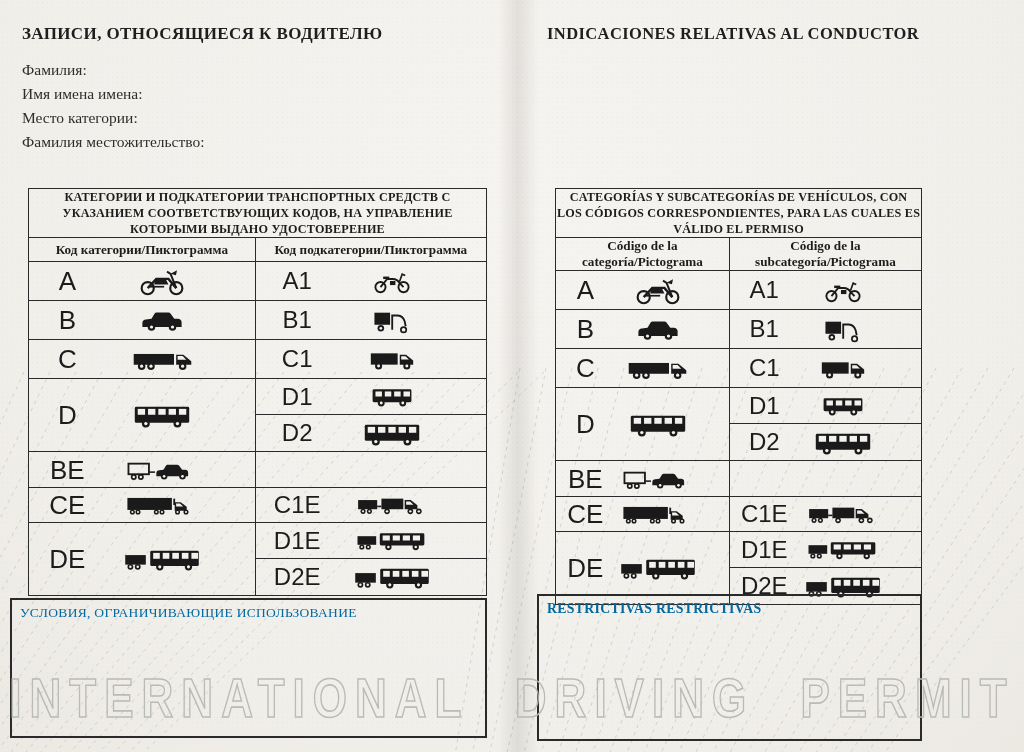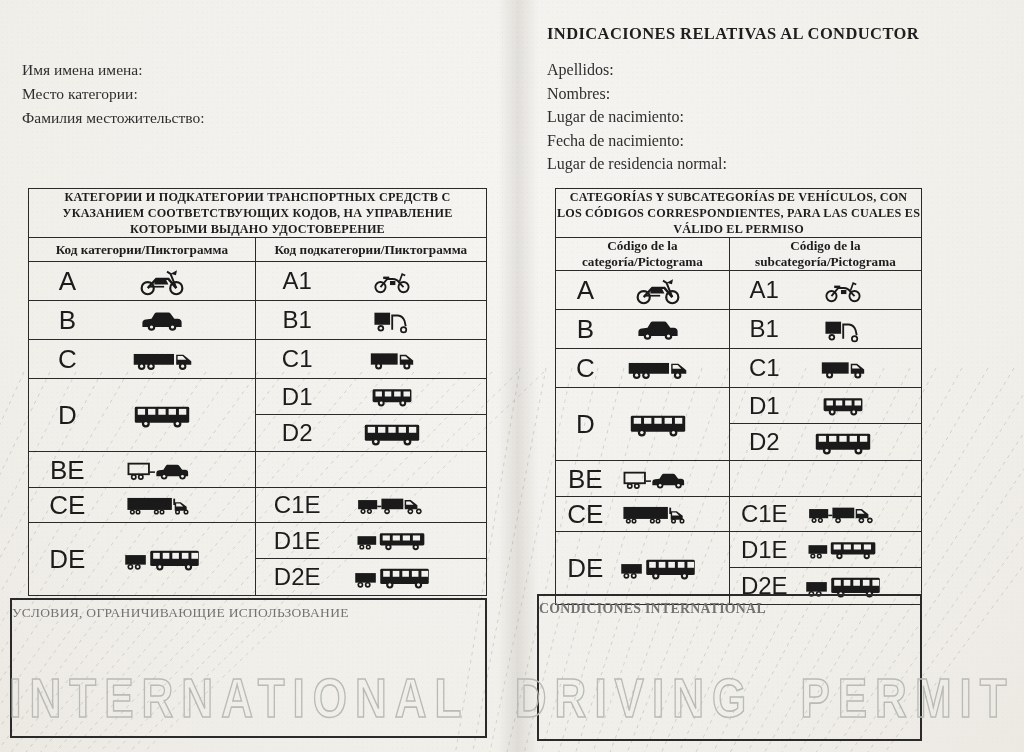--- a/index.html
+++ b/index.html
@@ -60,21 +60,21 @@
   .vcell.sub .vicon{width:46%;}
   .vicon svg{display:block;}
 
   .conditions{
     position:absolute;left:0;right:0;border:2.2px solid #2a2a2a;
     background:transparent;
   }
   .page.left  .conditions{top:598px;height:136px;}
   .page.right .conditions{top:594px;height:143px;}
   .conditions-label{
-    display:block;padding:5px 0;font-size:13.5px;color:#737373;letter-spacing:.3px;
+    display:block;padding:5px 8px;font-size:13.5px;color:#0369a1;letter-spacing:.3px;
   }
   .page.right .conditions-label{font-weight:bold;font-size:13.8px;}
 
   .watermark{
     position:absolute;top:666px;left:50%;transform:translateX(-50%) scaleY(1.28);
     transform-origin:center top;white-space:nowrap;
     font-family:"Liberation Sans", sans-serif;font-weight:bold;
     font-size:44px;letter-spacing:8px;word-spacing:26px;
     color:transparent;-webkit-text-stroke:1.3px #b6bab1;
     opacity:.95;pointer-events:none;
@@ -133,21 +133,23 @@
     <line x1="1040" y1="368" x2="330" y2="1500" stroke="#a9a9ad" stroke-width="0.8" stroke-dasharray="3.5 4.5" opacity="0.5"></line>
     <line x1="1066" y1="368" x2="330" y2="1500" stroke="#9aa79b" stroke-width="0.8" stroke-dasharray="3.5 4.5" opacity="0.5"></line>
     <line x1="1092" y1="368" x2="330" y2="1500" stroke="#9aa79b" stroke-width="0.8" stroke-dasharray="3.5 4.5" opacity="0.5"></line>
     <line x1="1118" y1="368" x2="330" y2="1500" stroke="#a9a9ad" stroke-width="0.8" stroke-dasharray="3.5 4.5" opacity="0.5"></line>
     <line x1="1144" y1="368" x2="330" y2="1500" stroke="#9aa79b" stroke-width="0.8" stroke-dasharray="3.5 4.5" opacity="0.5"></line>
     <line x1="1170" y1="368" x2="330" y2="1500" stroke="#9aa79b" stroke-width="0.8" stroke-dasharray="3.5 4.5" opacity="0.5"></line>
   </svg>
 <div class="fold"></div>
 
 <section class="page left">
+  <h1 class="page-title">ЗАПИСИ, ОТНОСЯЩИЕСЯ К ВОДИТЕЛЮ</h1>
   <div class="fields">
+      <div class="field-line">Фамилия:</div>
       <div class="field-line">Имя имена имена:</div>
       <div class="field-line">Место категории:</div>
       <div class="field-line">Фамилия местожительство:</div>
     </div>
   <div class="cat-table">
       <table class="vt">
       <colgroup>
           <col class="c1">
           <col class="c2">
         </colgroup>
@@ -476,27 +478,20 @@
         </tbody>
     </table>
     </div>
   <div class="conditions">
     <span class="conditions-label">УСЛОВИЯ, ОГРАНИЧИВАЮЩИЕ ИСПОЛЬЗОВАНИЕ</span>
   </div>
 </section>
 
 <section class="page right">
   <h1 class="page-title">INDICACIONES RELATIVAS  AL CONDUCTOR</h1>
-  <div class="fields">
-      <div class="field-line">Apellidos:</div>
-      <div class="field-line">Nombres:</div>
-      <div class="field-line">Lugar de nacimiento:</div>
-      <div class="field-line">Fecha de nacimiento:</div>
-      <div class="field-line">Lugar de residencia normal:</div>
-    </div>
   <div class="cat-table">
       <table class="vt">
       <colgroup>
           <col class="c1">
           <col class="c2">
         </colgroup>
       <thead>
         <tr>
             <th colspan="2" class="vt-title">CATEGORÍAS Y SUBCATEGORÍAS DE VEHÍCULOS, CON LOS CÓDIGOS CORRESPONDIENTES, PARA  LAS  CUALES ES VÁLIDO EL PERMISO</th>
           </tr>
@@ -815,17 +810,17 @@
                     <circle cx="88" cy="27" r="2.1" fill="#f3f1ee"></circle>
                   </svg>
                 </span>
               </div>
             </td>
           </tr>
         </tbody>
     </table>
     </div>
   <div class="conditions">
-    <span class="conditions-label">CONDICIONES INTERNATIONAL</span>
+    <span class="conditions-label">RESTRICTIVAS RESTRICTIVAS</span>
   </div>
 </section>
 
 <div class="watermark">INTERNATIONAL DRIVING PERMIT</div>
 
 </body></html>

